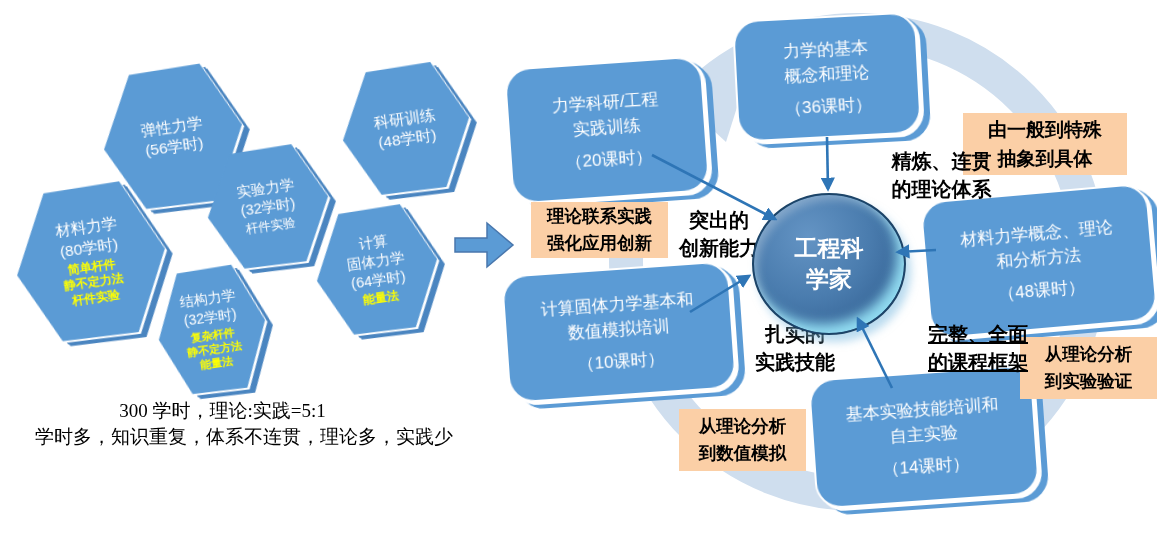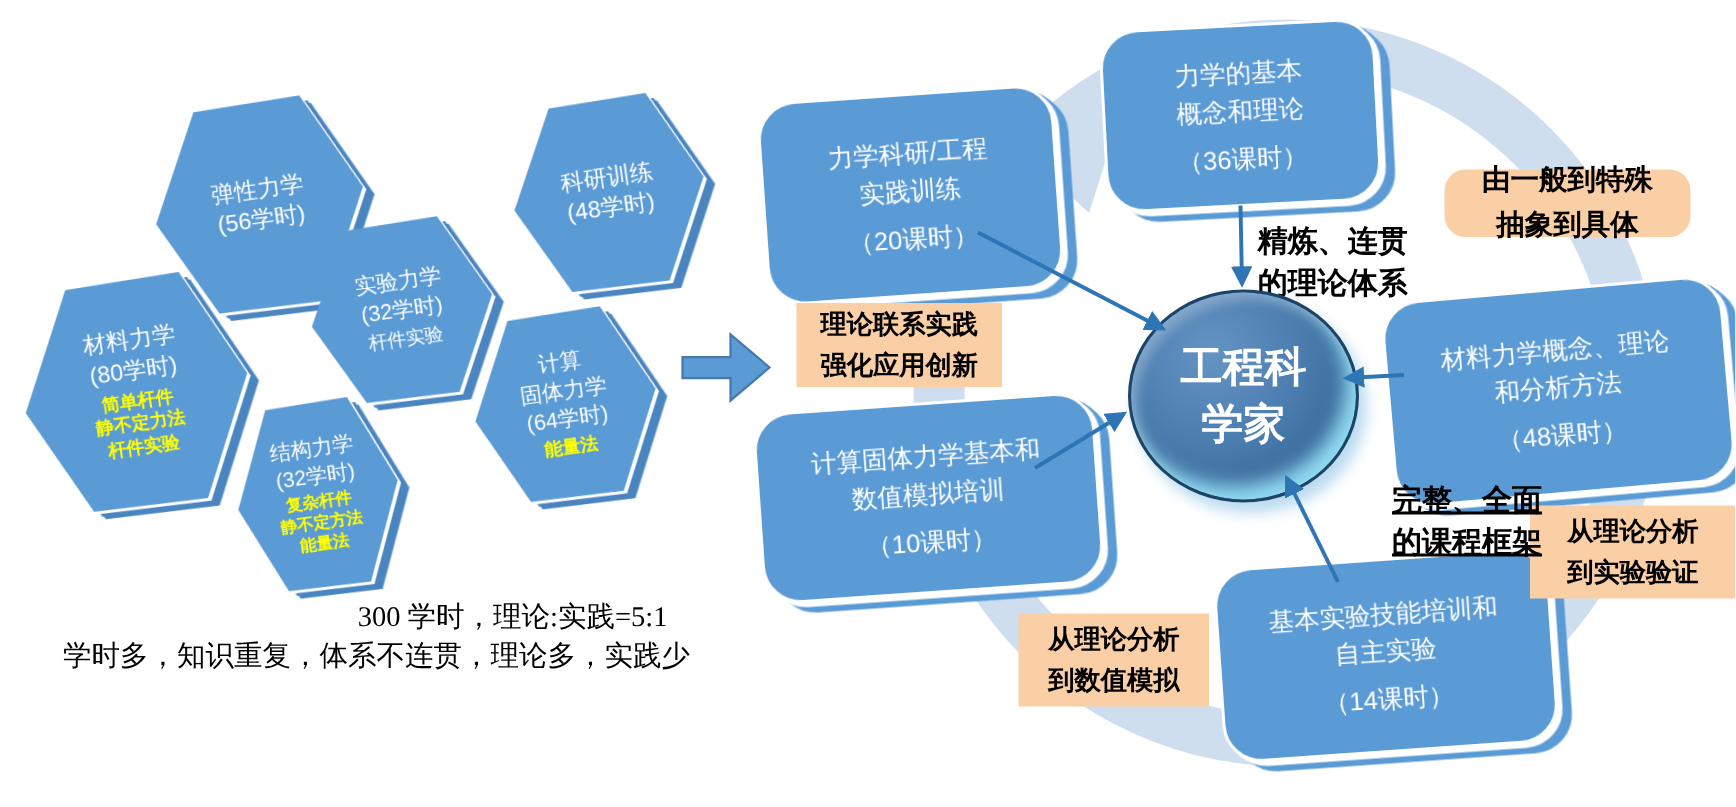--- a/index.html
+++ b/index.html
@@ -35,35 +35,35 @@
   .course-hours { font-size:17px; margin-top:7px; }
 
   
   .sphere { position:absolute; z-index:5; border-radius:50%;
     background: radial-gradient(ellipse at 36% 30%, #6494c4 0%, #4a7cae 45%, #39689a 72%, #2a567f 100%);
     border:2px solid #1c4468;
     box-shadow: inset 4px 5px 8px rgba(255,255,255,.28),
                 inset -7px -9px 12px rgba(150,225,245,.95),
                 5px 7px 9px rgba(130,190,225,.55);
     display:flex; align-items:center; justify-content:center; }
-  .sphere-label { color:#fff; font-weight:bold; font-size:28px; line-height:1.35;
+  .sphere-label { color:#fff; font-weight:bold; font-size:23px; line-height:1.35;
     text-align:center; white-space:pre-line; }
 
   
   .tag { position:absolute; z-index:4; background:#fbcfa6; color:#000;
     font-weight:bold; font-size:17.5px; line-height:1.55; text-align:center;
     white-space:pre-line; display:flex; align-items:center; justify-content:center; }
 
   
   .note { position:absolute; z-index:4; color:#000; font-weight:bold;
     font-size:20px; line-height:1.4; text-align:center; white-space:pre-line; }
 
   
   .caption { position:absolute; z-index:4; color:#000;
-    font-family:"Liberation Serif", serif; font-size:19px; text-align:right;
+    font-family:"Liberation Serif", serif; font-size:19px; text-align:center;
     white-space:pre-line; }
 </style>
 </head>
 <body>
 
 <div class="canvas">
 
   <svg class="layer ring-layer" viewBox="0 0 1157 538">
     <circle cx="858" cy="262" r="232" fill="none" stroke="#cfdeee" stroke-width="34"></circle>
     <polygon points="752,60 676,96 726,142" fill="#cfdeee"></polygon>
@@ -163,31 +163,35 @@
     </div>
   </div>
 
   <div class="sphere" style="left:752px; top:193px; width:154px; height:142px;">
     <div class="sphere-label">工程科
 学家</div>
   </div>
 
   <div class="tag" style="left:531px; top:202px; width:137px; height:56px;">理论联系实践
 强化应用创新</div>
-  <div class="tag" style="left:963px; top:113px; width:164px; height:45px; font-size:19px;border-radius:14px;">由一般到特殊
+  <div class="tag" style="left:963px; top:113px; width:164px; height:62px; font-size:19px;">由一般到特殊
 抽象到具体</div>
   <div class="tag" style="left:1020px; top:337px; width:137px; height:62px;">从理论分析
 到实验验证</div>
   <div class="tag" style="left:679px; top:409px; width:127px; height:62px;">从理论分析
 到数值模拟</div>
 
-  <div class="note" style="left:821px; top:147px; width:135px;">精炼、连贯
+  <div class="note" style="left:653px; top:206px; width:132px;">突出的
+创新能力</div>
+  <div class="note" style="left:874px; top:147px; width:135px;">精炼、连贯
 的理论体系</div>
   <div class="note" style="left:888px; top:320px; width:180px;text-decoration:underline;">完整、全面
 的课程框架</div>
+  <div class="note" style="left:730px; top:320px; width:130px;">扎实的
+实践技能</div>
 
 
   <svg class="layer arrow-layer" viewBox="0 0 1157 538">
     <defs>
       <marker id="ah" viewBox="0 0 10 10" refX="8" refY="5" markerWidth="5.5" markerHeight="5.5" orient="auto">
         <path d="M0,0 L10,5 L0,10 z" fill="#2e75b6"></path>
       </marker>
     </defs>
     <polygon points="455,238 487,238 487,223 513,245 487,267 487,252 455,252" fill="#5b9bd5" stroke="#4977ad" stroke-width="1.5"></polygon>
     <line x1="652" y1="155" x2="775" y2="219" stroke="#2e75b6" stroke-width="2.6" marker-end="url(#ah)"></line>

